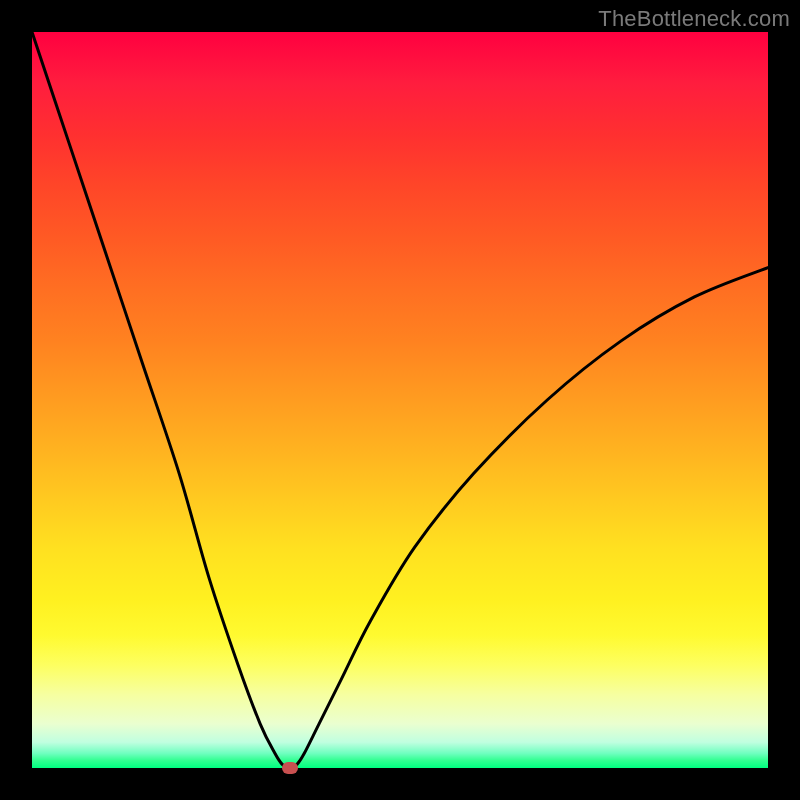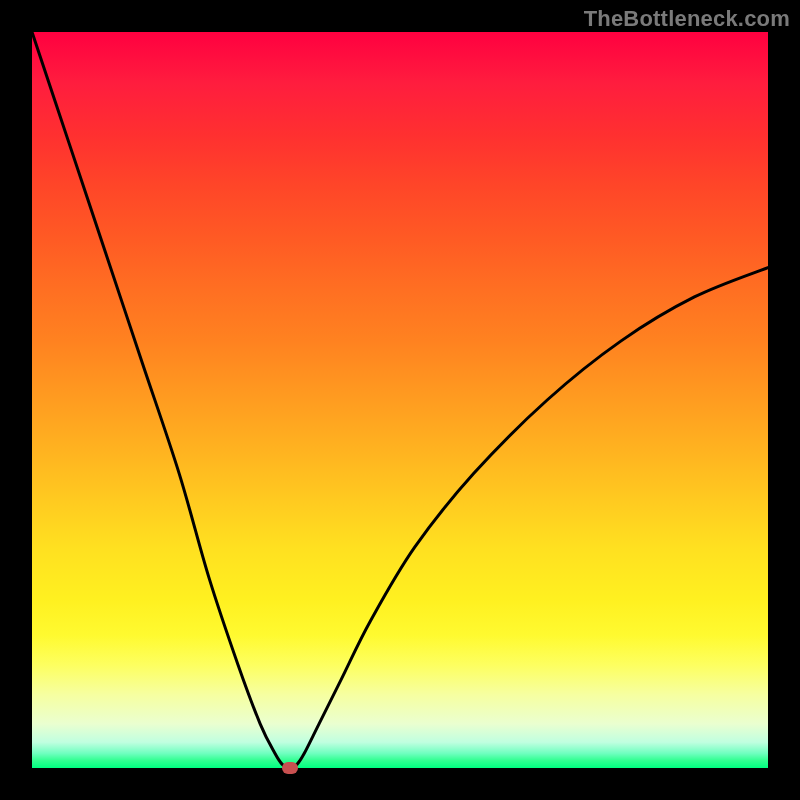--- a/index.html
+++ b/index.html
@@ -52,21 +52,21 @@
     border-radius: 6px;
     transform: translate(-50%, -50%);
   }
   .watermark {
     position: absolute;
     top: 6px;
     right: 10px;
     font-family: Arial, Helvetica, sans-serif;
     font-size: 22px;
     color: #7a7a7a;
-    font-weight: 700;
+    font-weight: 400;
     letter-spacing: 0.2px;
   }
 </style>
 </head>
 <body>
 
 <div class="chart-container">
   <div class="watermark">TheBottleneck.com</div>
   <div class="plot-area">
     <svg class="curve-svg" viewBox="0 0 736 736" preserveAspectRatio="none">

